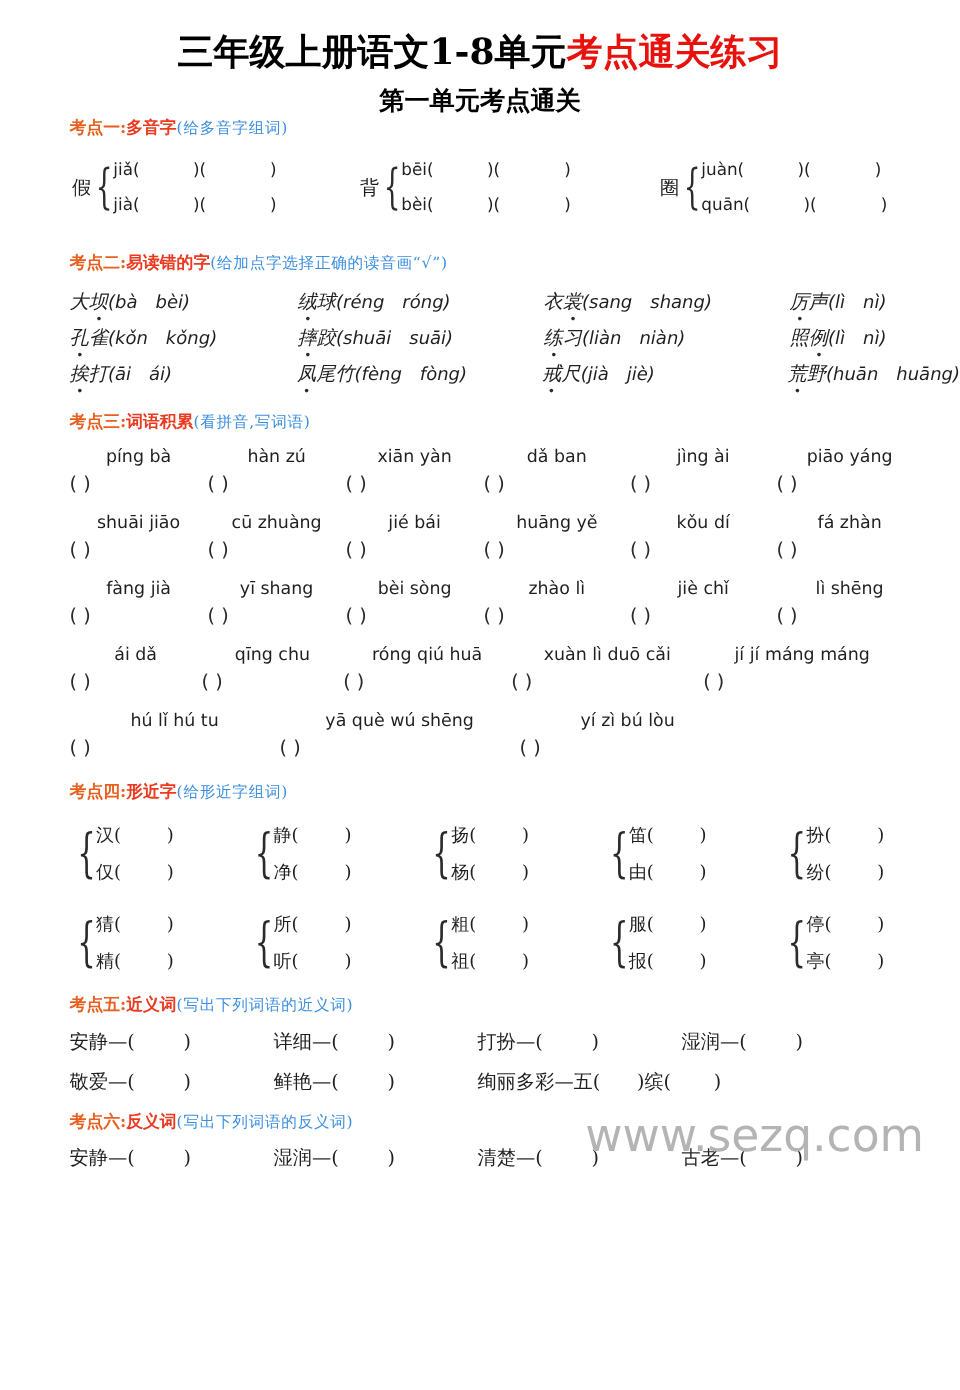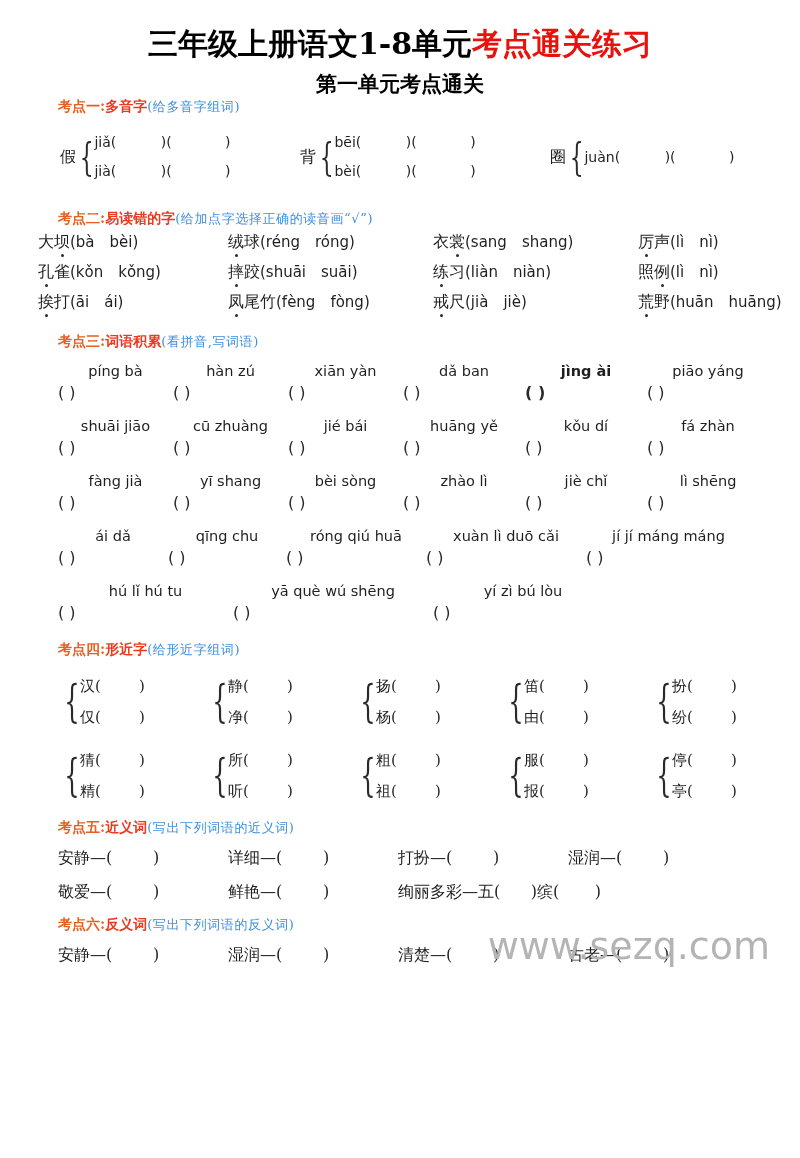--- a/index.html
+++ b/index.html
@@ -107,22 +107,23 @@
   .poly-line {
     font-family: "DejaVu Sans", "Liberation Sans", sans-serif;
     font-size: 14px;
     line-height: 29px;
     white-space: pre;
     color: #1f1f1f;
   }
 
   
   .mis-table {
-    padding-left: 38px;
-    margin-top: 6px;
+    padding-left: 58px;
+    margin-top: 16px;
+    font-style: italic;
   }
   .mis-row {
     display: flex;
     margin-bottom: 9px;
   }
   .mis-cell {
     font-family: "DejaVu Sans", "Liberation Sans", sans-serif;
     font-size: 15px;
     white-space: nowrap;
     color: #1f1f1f;
@@ -248,20 +249,21 @@
         <span class="poly-lines">
           <span class="poly-line">bēi(          )(            )</span>
           <span class="poly-line">bèi(          )(            )</span>
         </span>
       </div>
       <div class="poly-group">
         <span class="poly-char">圈</span>
         <span class="brace">{</span>
         <span class="poly-lines">
           <span class="poly-line">juàn(          )(            )</span>
+          <span class="poly-line">quān(          )(            )</span>
         </span>
       </div>
     </div>
   </div>
 
   <div class="block" style="margin-top:24px;">
     <div class="sec-head">
       <span class="lbl">考点二</span><span class="lbl">:</span><span class="topic">易读错的字</span><span class="hint">(给加点字选择正确的读音画“√”)</span>
     </div>
     <div class="mis-table" id="misread-table">
@@ -302,21 +304,21 @@
               <span class="pin-paren">(                )</span>
             </div>
             <div class="pin-item" style="width: 115px;">
               <span class="pin-py">xiān yàn</span>
               <span class="pin-paren">(                )</span>
             </div>
             <div class="pin-item" style="width: 122px;">
               <span class="pin-py">dǎ ban</span>
               <span class="pin-paren">(                )</span>
             </div>
-            <div class="pin-item" style="width: 122px; font-weight: bold;">
+            <div class="pin-item" style="width: 122px;">
               <span class="pin-py">jìng ài</span>
               <span class="pin-paren">(                )</span>
             </div>
             <div class="pin-item" style="width: 122px;">
               <span class="pin-py">piāo yáng</span>
               <span class="pin-paren">(                )</span>
             </div>
           </div>
         </div>
         <div class="pin-row">

